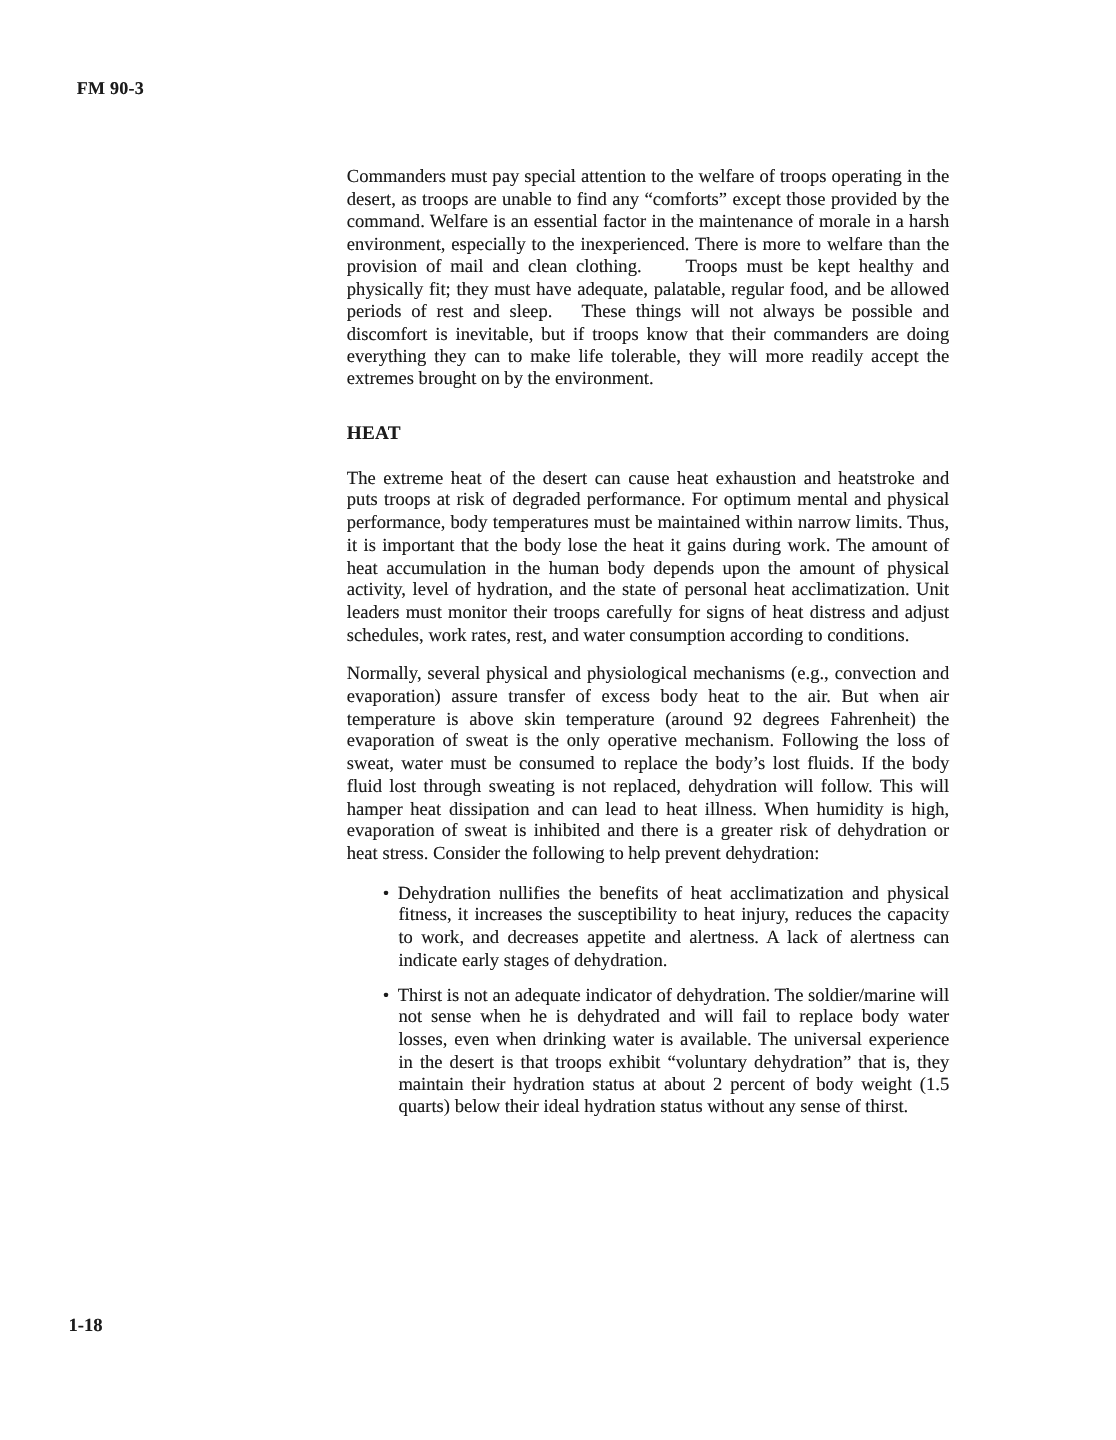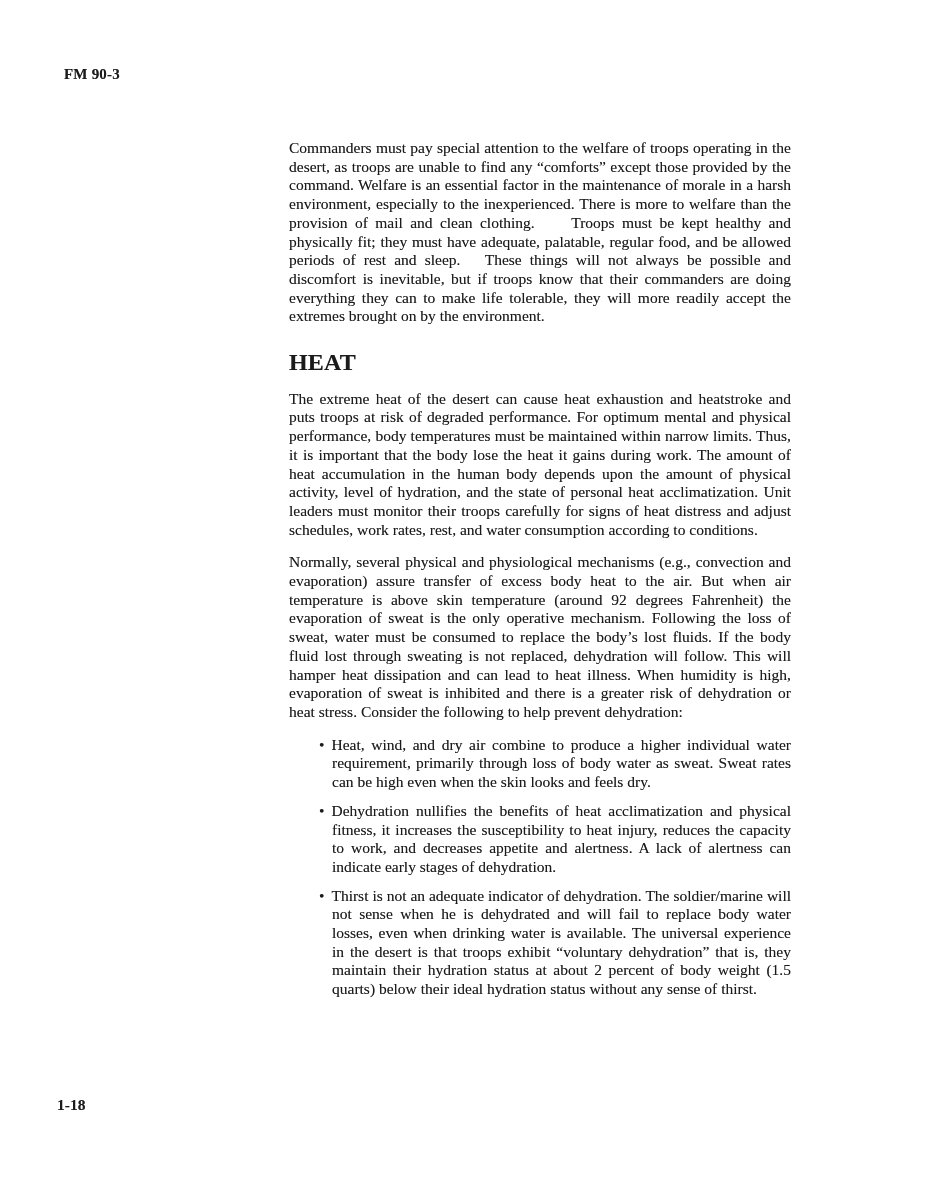--- a/index.html
+++ b/index.html
@@ -32,21 +32,21 @@
     top: 139px;
     width: 502px;
     font-size: 15.5px;
     line-height: 18.7px;
     text-align: justify;
   }
   .para {
     margin: 0 0 14px 0;
   }
   .section-heading {
-    font-size: 24px;
+    font-size: 16px;
     font-weight: bold;
     letter-spacing: 0.2px;
     margin: 27px 0 18px 0;
     text-align: left;
   }
   .bullet-list {
     margin-top: 2px;
   }
   .bullet-item {
     margin: 0 0 10px 0;
@@ -78,23 +78,20 @@
     <p class="para">Commanders must pay special attention to the welfare of troops operating in the desert, as troops are unable to find any “comforts” except those provided by the command. Welfare is an essential factor in the maintenance of morale in a harsh environment, especially to the inexperienced. There is more to welfare than the provision of mail and clean clothing. &nbsp;&nbsp;&nbsp; Troops must be kept healthy and physically fit; they must have adequate, palatable, regular food, and be allowed periods of rest and sleep. &nbsp;&nbsp;These things will not always be possible and discomfort is inevitable, but if troops know that their commanders are doing everything they can to make life tolerable, they will more readily accept the extremes brought on by the environment.</p>
 
     <h2 class="section-heading">HEAT</h2>
 
     <p class="para">The extreme heat of the desert can cause heat exhaustion and heatstroke and puts troops at risk of degraded performance. For optimum mental and physical performance, body temperatures must be maintained within narrow limits. Thus, it is important that the body lose the heat it gains during work. The amount of heat accumulation in the human body depends upon the amount of physical activity, level of hydration, and the state of personal heat acclimatization. Unit leaders must monitor their troops carefully for signs of heat distress and adjust schedules, work rates, rest, and water consumption according to conditions.</p>
 
     <p class="para">Normally, several physical and physiological mechanisms (e.g., convection and evaporation) assure transfer of excess body heat to the air. But when air temperature is above skin temperature (around 92 degrees Fahrenheit) the evaporation of sweat is the only operative mechanism. Following the loss of sweat, water must be consumed to replace the body’s lost fluids. If the body fluid lost through sweating is not replaced, dehydration will follow. This will hamper heat dissipation and can lead to heat illness. When humidity is high, evaporation of sweat is inhibited and there is a greater risk of dehydration or heat stress. Consider the following to help prevent dehydration:</p>
 
     <div class="bullet-list">
 
-      <div class="bullet-item">
-        <span class="bullet-glyph">•</span><span>Heat, wind, and dry air combine to produce a higher individual water requirement, primarily through loss of body water as sweat. Sweat rates can be high even when the skin looks and feels dry.</span>
-      </div>
 
       <div class="bullet-item">
         <span class="bullet-glyph">•</span><span>Dehydration nullifies the benefits of heat acclimatization and physical fitness, it increases the susceptibility to heat injury, reduces the capacity to work, and decreases appetite and alertness. A lack of alertness can indicate early stages of dehydration.</span>
       </div>
 
       <div class="bullet-item">
         <span class="bullet-glyph">•</span><span>Thirst is not an adequate indicator of dehydration. The soldier/marine will not sense when he is dehydrated and will fail to replace body water losses, even when drinking water is available. The universal experience in the desert is that troops exhibit “voluntary dehydration” that is, they maintain their hydration status at about 2 percent of body weight (1.5 quarts) below their ideal hydration status without any sense of thirst.</span>
       </div>
 
     </div>

